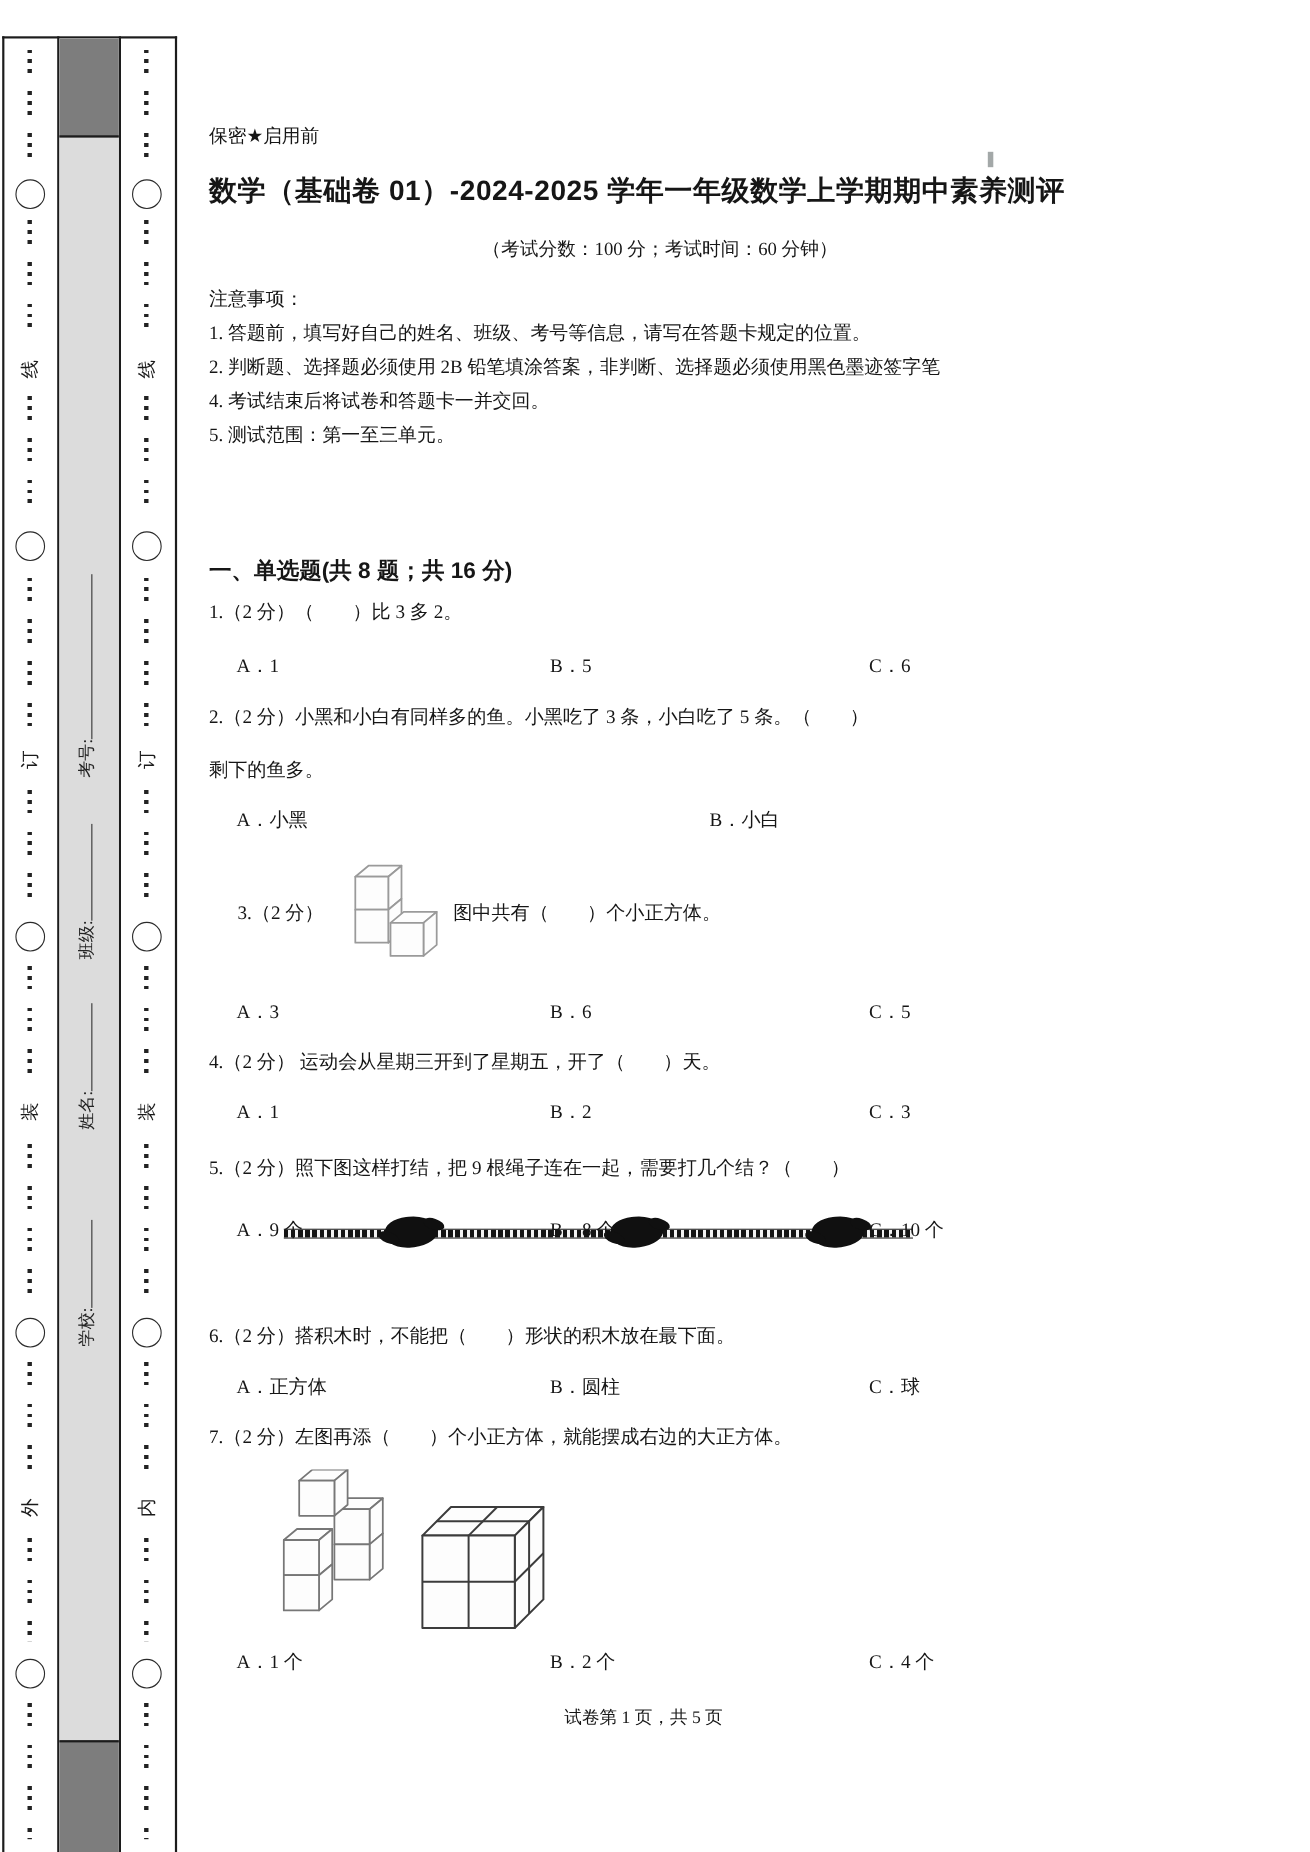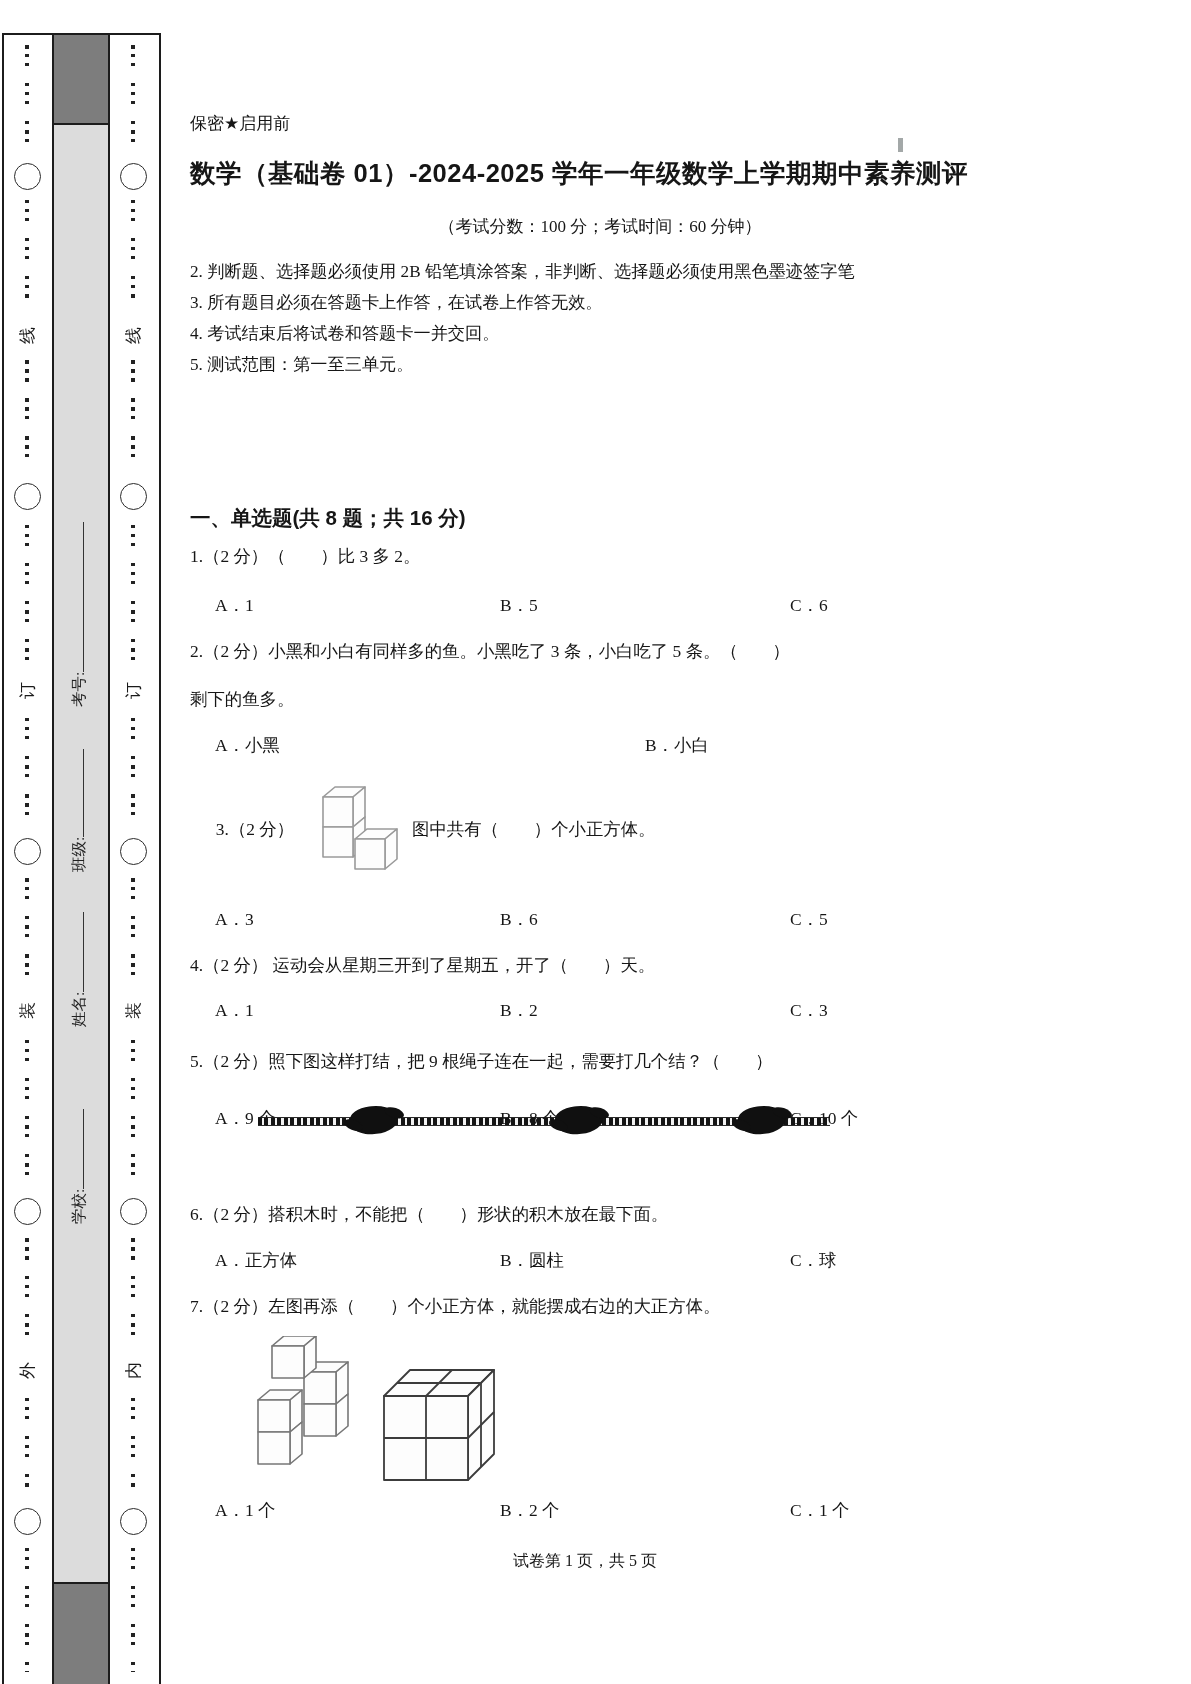--- a/index.html
+++ b/index.html
@@ -126,22 +126,23 @@
     </div>
 </div>
 
 <div class="abs secret">保密★启用前</div>
 <div class="abs graydash"></div>
 
 <div class="abs title">数学（基础卷 01）-2024-2025 学年一年级数学上学期期中素养测评</div>
 <div class="abs subtitle">（考试分数：100 分；考试时间：60 分钟）</div>
 
 <div class="abs notes">
+  <div>注意事项：</div>
+  <div>1. 答题前，填写好自己的姓名、班级、考号等信息，请写在答题卡规定的位置。</div>
   <div>2. 判断题、选择题必须使用 2B 铅笔填涂答案，非判断、选择题必须使用黑色墨迹签字笔</div>
-  <div>3. 所有题目必须在答题卡上作答，在试卷上作答无效。</div>
   <div>4. 考试结束后将试卷和答题卡一并交回。</div>
   <div>5. 测试范围：第一至三单元。</div>
 </div>
 
 <div class="abs section">一、单选题(共 8 题；共 16 分)</div>
 
 <div class="abs stem" style="top:543px;">1.（2 分）（　　）比 3 多 2。</div>
 <div class="abs optrow" style="top:593px;">
   <span class="o1">A．1</span>
   <span class="o2">B．5</span>
@@ -235,16 +236,16 @@
       <line x1="46" y1="42" x2="72" y2="16"></line>
       <line x1="17" y1="29" x2="101" y2="29"></line>
       <line x1="88" y1="84" x2="114" y2="58"></line>
       <line x1="101" y1="29" x2="101" y2="113"></line>
     </g>
   </svg>
 </div>
 <div class="abs optrow" style="top:1498px;">
   <span class="o1">A．1 个</span>
   <span class="o2">B．2 个</span>
-  <span class="o3">C．1 个</span>
+  <span class="o3">C．4 个</span>
 </div>
 
 <div class="abs footer">试卷第 1 页，共 5 页</div>
 
 </body></html>

